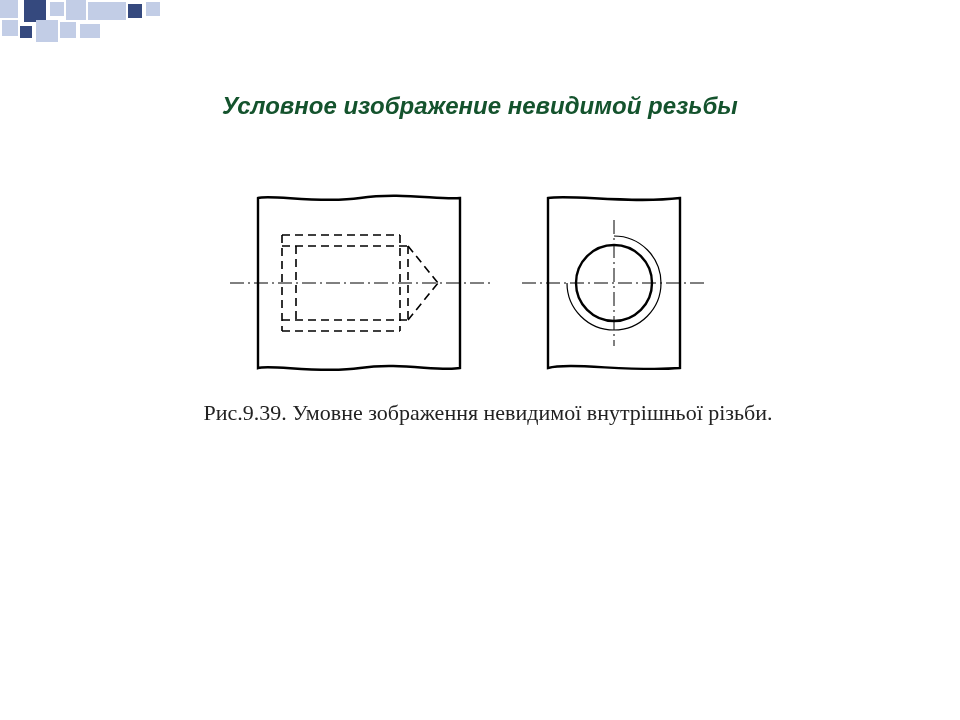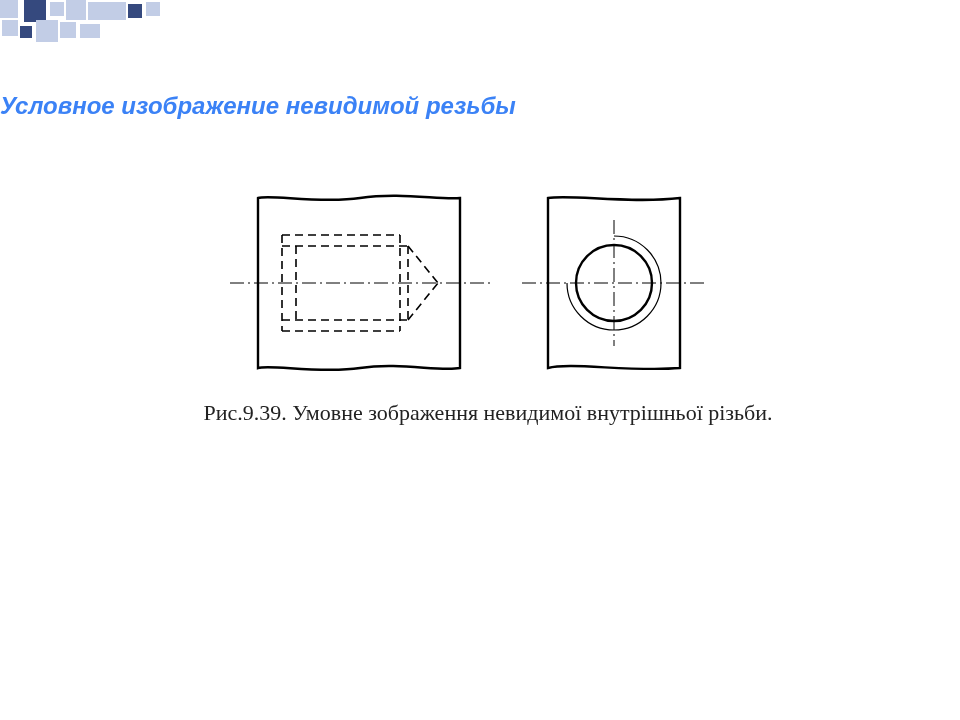--- a/index.html
+++ b/index.html
@@ -16,24 +16,25 @@
     top: 0;
     left: 0;
     width: 180px;
     height: 50px;
   }
   .title {
     position: absolute;
     top: 92px;
     left: 0;
     width: 100%;
+    text-align: center;
     font-size: 24px;
     font-style: italic;
     font-weight: bold;
-    color: #3b82f6;
+    color: #14532d;
   }
   .figure-area {
     position: absolute;
     top: 180px;
     left: 0;
     width: 100%;
     display: flex;
     justify-content: center;
   }
   .caption {

